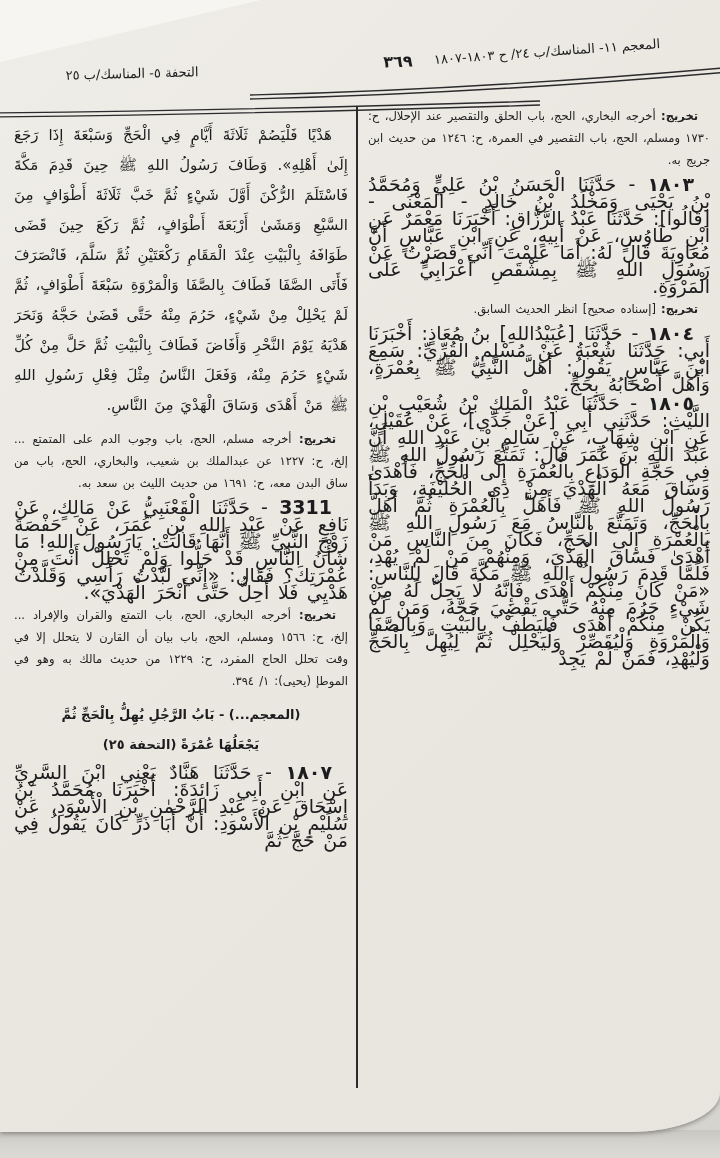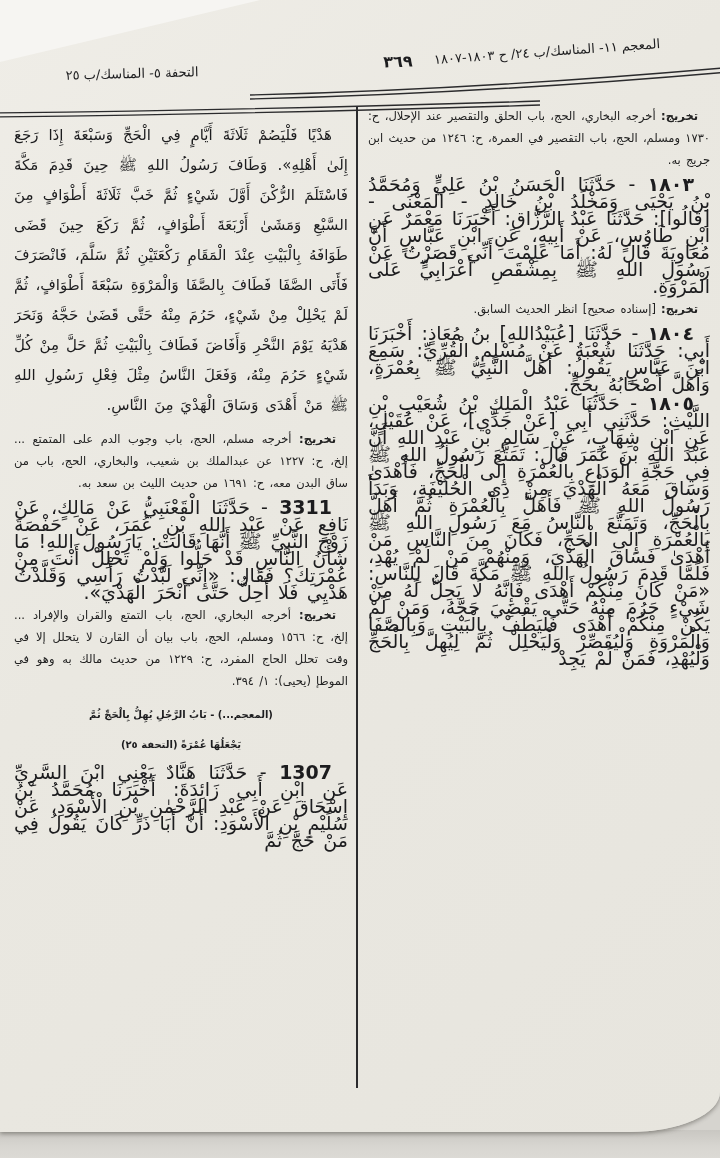--- a/index.html
+++ b/index.html
@@ -27,21 +27,21 @@
   .col{position:absolute;direction:rtl;text-align:justify;}
   .col-right{right:10px;top:102px;width:342px;height:990px;overflow:hidden;}
   .col-left{left:14px;top:120px;width:334px;height:985px;overflow:hidden;}
   p{margin:0;}
   .hadith{font-size:19px;line-height:17px;word-spacing:2.5px;text-indent:16px;margin-bottom:2px;}
   .hadith .num{font-weight:bold;}
   .plain{font-size:15px;line-height:30px;word-spacing:2px;text-indent:16px;margin-bottom:8px;}
   .takhrij{font-size:11.5px;line-height:22px;word-spacing:1.5px;text-indent:12px;
         margin:3px 0 5px 0;color:#222;}
   .takhrij .tlabel{font-weight:bold;}
-  .chapter{font-weight:bold;font-size:10px;line-height:30px;text-align:center;
+  .chapter{font-weight:bold;font-size:13px;line-height:30px;text-align:center;
         margin:8px 0 4px 0;text-indent:0;}
 </style>
 </head>
 <body>
 
 <div class="shot">
   <div class="page-edge-bottom"></div>
   <div class="page">
     <div class="top-flap"></div>
 
@@ -93,18 +93,18 @@
       </p>
       <p class="takhrij">
         <span class="tlabel">تخريج:</span>
         <span>أخرجه البخاري، الحج، باب التمتع والقران والإفراد ... إلخ، ح: ١٥٦٦ ومسلم، الحج، باب بيان أن القارن لا يتحلل إلا في وقت تحلل الحاج المفرد، ح: ١٢٢٩ من حديث مالك به وهو في الموطإ (يحيى): ١/ ٣٩٤.</span>
       </p>
       <div class="chapter">
         <div>(المعجم...) - بَابُ الرَّجُلِ يُهِلُّ بِالْحَجِّ ثُمَّ</div>
         <div>يَجْعَلُهَا عُمْرَةً (التحفة ٢٥)</div>
       </div>
       <p class="hadith">
-        <span class="num">1307</span>
+        <span class="num">١٨٠٧</span>
         <span>- حَدَّثَنَا هَنَّادٌ يَعْنِي ابْنَ السَّرِيِّ عَنِ ابْنِ أَبِي زَائِدَةَ: أَخْبَرَنَا مُحَمَّدُ بْنُ إِسْحَاقَ عَنْ عَبْدِ الرَّحْمٰنِ بْنِ الْأَسْوَدِ، عَنْ سُلَيْمِ بْنِ الْأَسْوَدِ: أَنَّ أَبَا ذَرٍّ كَانَ يَقُولُ فِي مَنْ حَجَّ ثُمَّ</span>
       </p>
     </div>
   </div>
 </div>
 
 </body></html>

